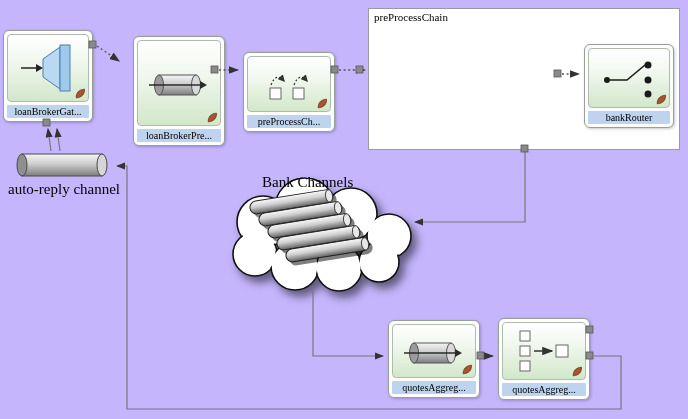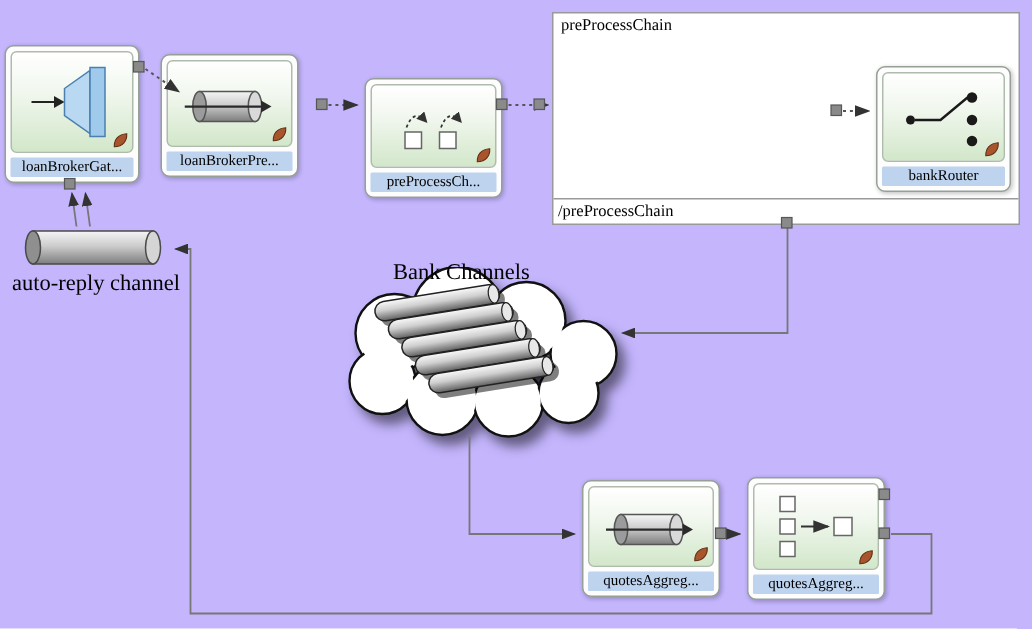--- a/index.html
+++ b/index.html
@@ -69,39 +69,38 @@
     <marker id="m-arr-s" viewBox="0 0 5 5" refX="4" refY="2.5" markerWidth="6" markerHeight="6" orient="auto">
       <path d="M0,0 L5,2.5 L0,5 Z" fill="#333"></path>
     </marker>
   </defs>
 </svg>
 
 <div class="canvas">
 
   <div class="container-box">
     <div class="container-header">preProcessChain</div>
-    <div class="container-footer">/preProcessChain</div>
   </div>
 
   <div class="node" style="left:3px;top:30px;width:90px;height:92px">
     <div class="node-body">
       <svg width="56" height="52" viewBox="0 0 56 52">
         <line x1="1" y1="26" x2="16" y2="26" stroke="#222" stroke-width="1.4"></line>
         <polygon points="16,22 23,26 16,30" fill="#222"></polygon>
         <polygon points="23,17 40,5 40,47 23,35" fill="#b9d9f2" stroke="#4a7fae" stroke-width="1"></polygon>
         <rect x="40" y="3" width="10" height="46" fill="#9fcaec" stroke="#4a7fae" stroke-width="1"></rect>
       </svg>
       <svg class="leaf" viewBox="0 0 11 11">
         <path d="M1.2,9.8 C1,5 4,1.5 9.5,1.2 C9.8,6 7,9.5 1.2,9.8 Z" fill="#a8542c" stroke="#5f2d12" stroke-width="0.7"></path>
       </svg>
     </div>
     <div class="node-label">loanBrokerGat...</div>
   </div>
 
-  <div class="node" style="left:107px;top:36px;width:92px;height:82px">
+  <div class="node" style="left:133px;top:36px;width:92px;height:110px">
     <div class="node-body">
       <svg width="60" height="42" viewBox="0 0 60 42">
         <rect x="10" y="13" width="37" height="20" fill="url(#gradCyl)" stroke="#555" stroke-width="1"></rect>
         <ellipse cx="10" cy="23" rx="4.5" ry="10" fill="#9b9b9b" stroke="#555" stroke-width="1"></ellipse>
         <ellipse cx="47" cy="23" rx="4.5" ry="10" fill="#d9d9d9" stroke="#555" stroke-width="1"></ellipse>
         <line x1="0" y1="23" x2="51" y2="23" stroke="#2a2a2a" stroke-width="1.5"></line>
         <polygon points="51,19 58,23 51,27" fill="#2a2a2a"></polygon>
       </svg>
       <svg class="leaf" viewBox="0 0 11 11">
         <path d="M1.2,9.8 C1,5 4,1.5 9.5,1.2 C9.8,6 7,9.5 1.2,9.8 Z" fill="#a8542c" stroke="#5f2d12" stroke-width="0.7"></path>

